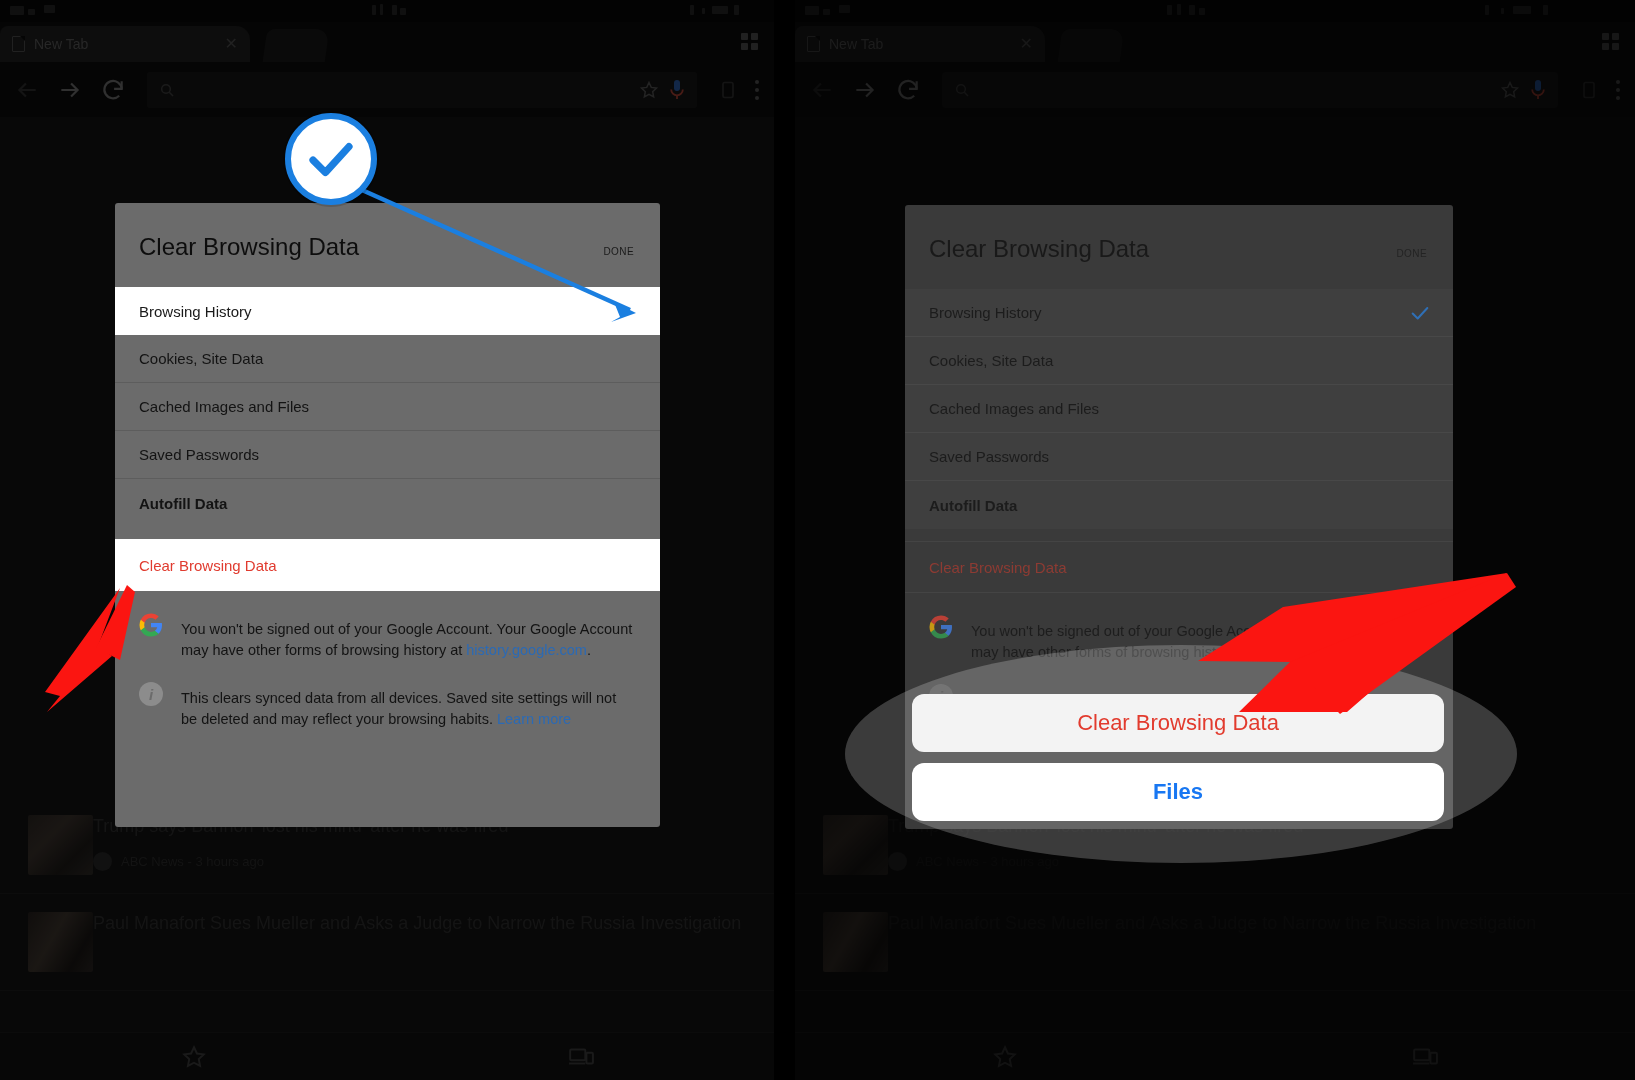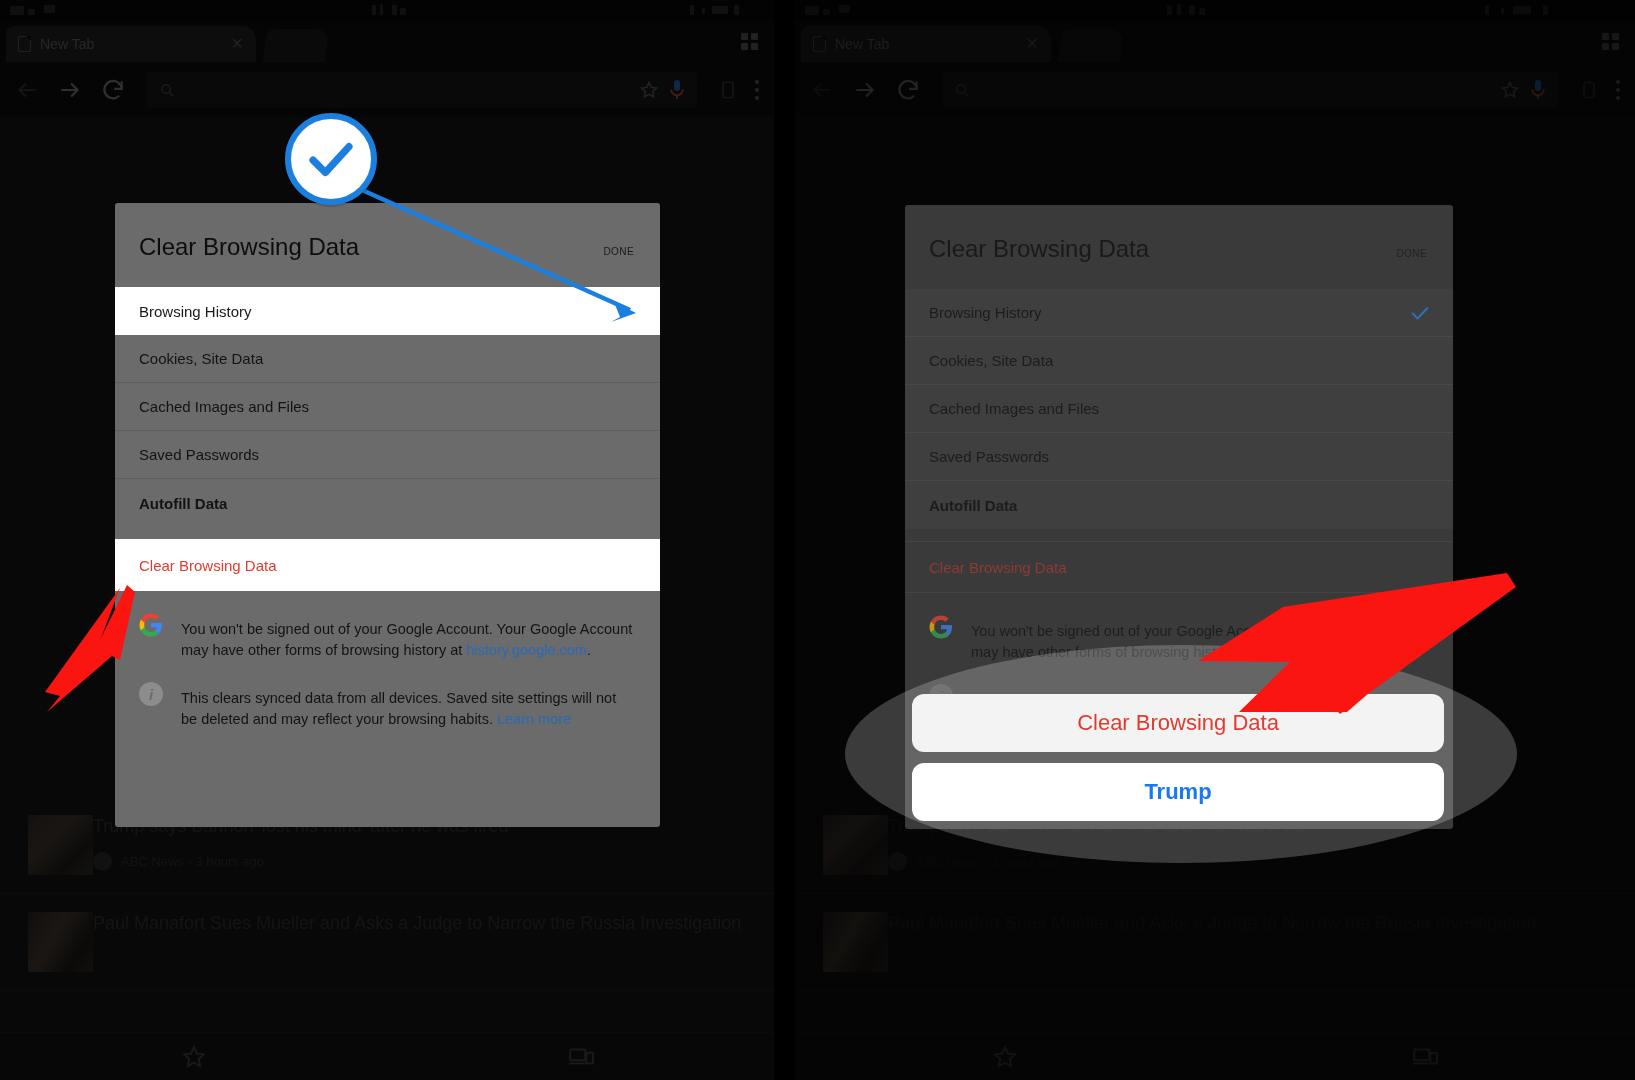--- a/index.html
+++ b/index.html
@@ -29,21 +29,21 @@
     background: #070707;
   }
   .sb-blob { position: absolute; background: #2a2a2a; border-radius: 1px; opacity: .85; }
 
   
   .tabstrip {
     position: relative; height: 40px; width: 100%;
     background: #0d0d0d;
   }
   .tab {
-    position: absolute; left: 6px; top: 4px; height: 36px; width: 250px;
+    position: absolute; left: 0; top: 4px; height: 36px; width: 250px;
     background: #1d1d1d;
     border-radius: 8px 14px 0 0;
     display: flex; align-items: center; gap: 9px;
     padding: 0 12px;
   }
   .tab-fav {
     width: 13px; height: 16px; border: 1.4px solid #4a4a4a; border-radius: 1px;
     position: relative; flex: none;
   }
   .tab-fav:after {
@@ -559,21 +559,21 @@
     </div>
   </div>
 
   <div class="hl-ellipse"></div>
 
   <div class="sheet">
     <div class="sheet-btn sheet-destructive">
       <span>Clear Browsing Data</span>
     </div>
     <div class="sheet-btn sheet-cancel">
-      <span>Trump</span>
+      <span>Files</span>
     </div>
   </div>
 
   <svg class="overlay" width="1635" height="1080">
     <polygon points="1507,573 1347,712 1239,712 1290,662 1198,661 1283,607" fill="#fb1511"></polygon>
     <polygon points="1507,573 1290,662 1340,714 1516,587" fill="#fb1511"></polygon>
   </svg>
 
 </div>
 

